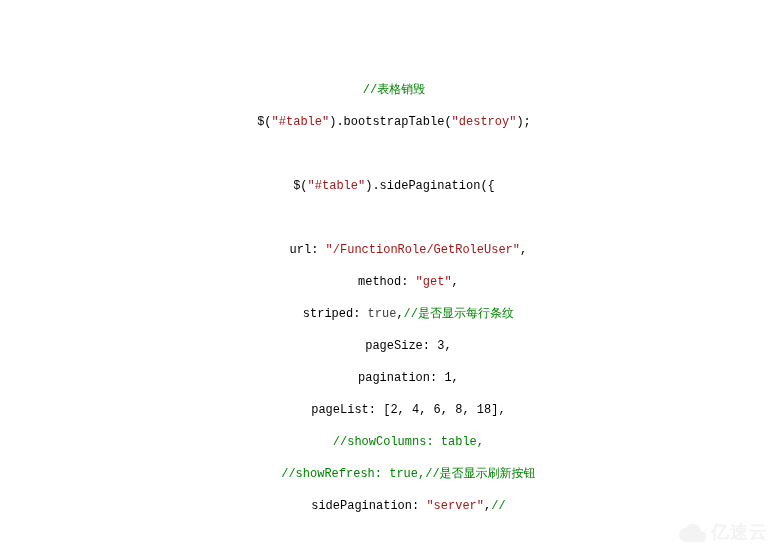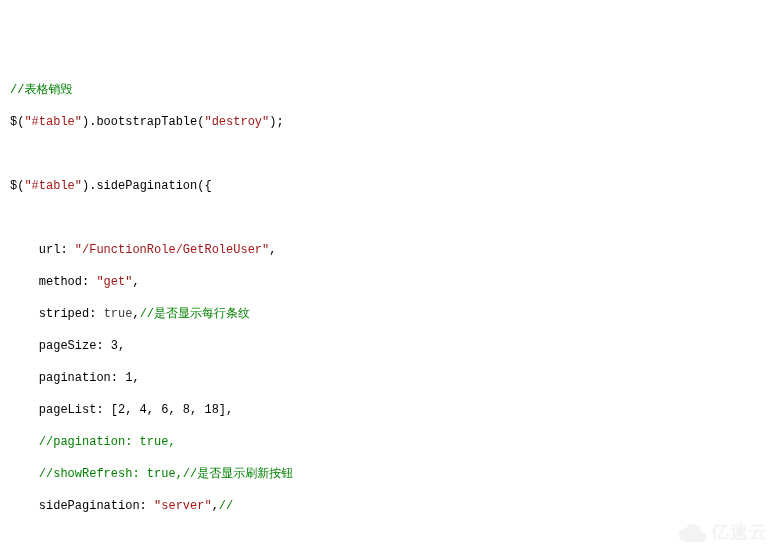--- a/index.html
+++ b/index.html
@@ -6,21 +6,21 @@
     body {
       font-family: Consolas, "Courier New", monospace;
       font-size: 12px;
       line-height: 16px;
       background: #fff;
       color: #000;
       white-space: pre;
       padding: 2px 0 0 10px;
       overflow: hidden;
     }
-    .line { display: block; }
+    .line { display: block; text-align: center; }
     .cm { color: #008200; }
     .str { color: #a31717; }
     .kw { color: #404040; }
     .p { color: #000; }
     .watermark {
       position: fixed;
       right: 10px;
       bottom: 10px;
       font-family: "Microsoft YaHei", sans-serif;
       font-size: 18px;
@@ -41,21 +41,21 @@
 <span class="line"><span class="p">$(</span><span class="str">"#table"</span><span class="p">).bootstrapTable(</span><span class="str">"destroy"</span><span class="p">);</span></span>
 <span class="line"> </span>
 <span class="line"><span class="p">$(</span><span class="str">"#table"</span><span class="p">).sidePagination({</span></span>
 <span class="line"> </span>
 <span class="line"><span class="p">    url: </span><span class="str">"/FunctionRole/GetRoleUser"</span><span class="p">,</span></span>
 <span class="line"><span class="p">    method: </span><span class="str">"get"</span><span class="p">,</span></span>
 <span class="line"><span class="p">    striped: </span><span class="kw">true</span><span class="p">,</span><span class="cm">//是否显示每行条纹</span></span>
 <span class="line"><span class="p">    pageSize: 3,</span></span>
 <span class="line"><span class="p">    pagination: 1,</span></span>
 <span class="line"><span class="p">    pageList: [2, 4, 6, 8, 18],</span></span>
-<span class="line"><span class="cm">    //pagination: true,</span></span>
+<span class="line"><span class="cm">    //showColumns: table,</span></span>
 <span class="line"><span class="cm">    //showRefresh: true,</span><span class="cm">//是否显示刷新按钮</span></span>
 <span class="line"><span class="p">    sidePagination: </span><span class="str">"server"</span><span class="p">,</span><span class="cm">//</span></span>
 
 
 
 
 
 
 
 

